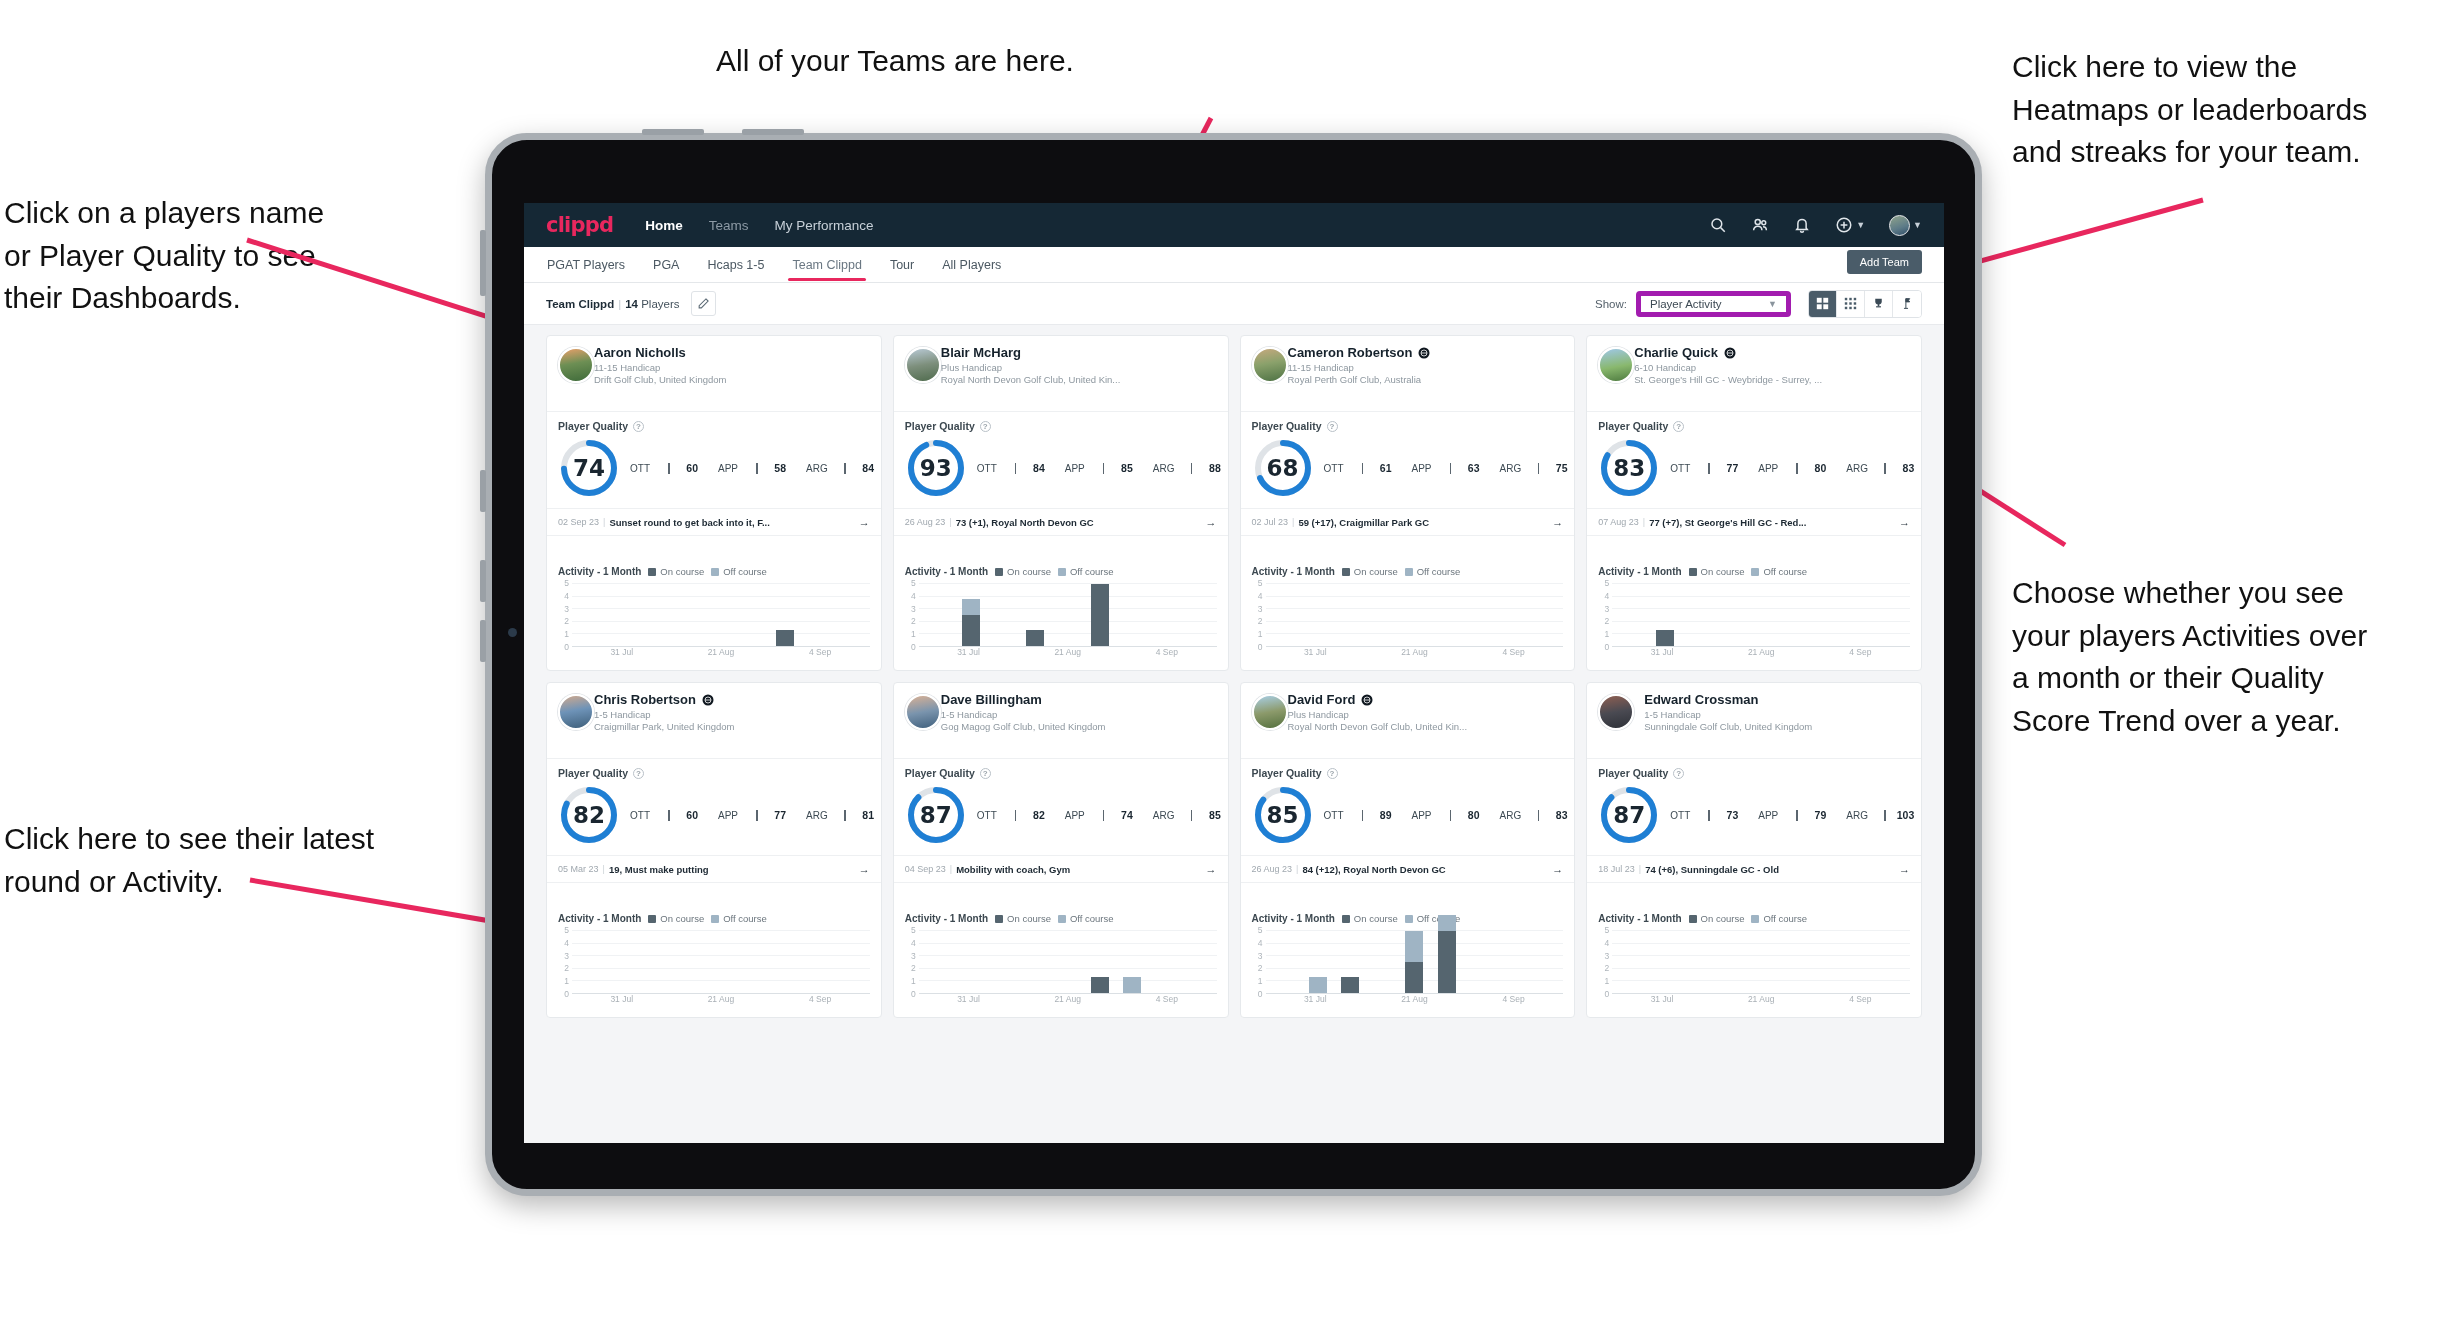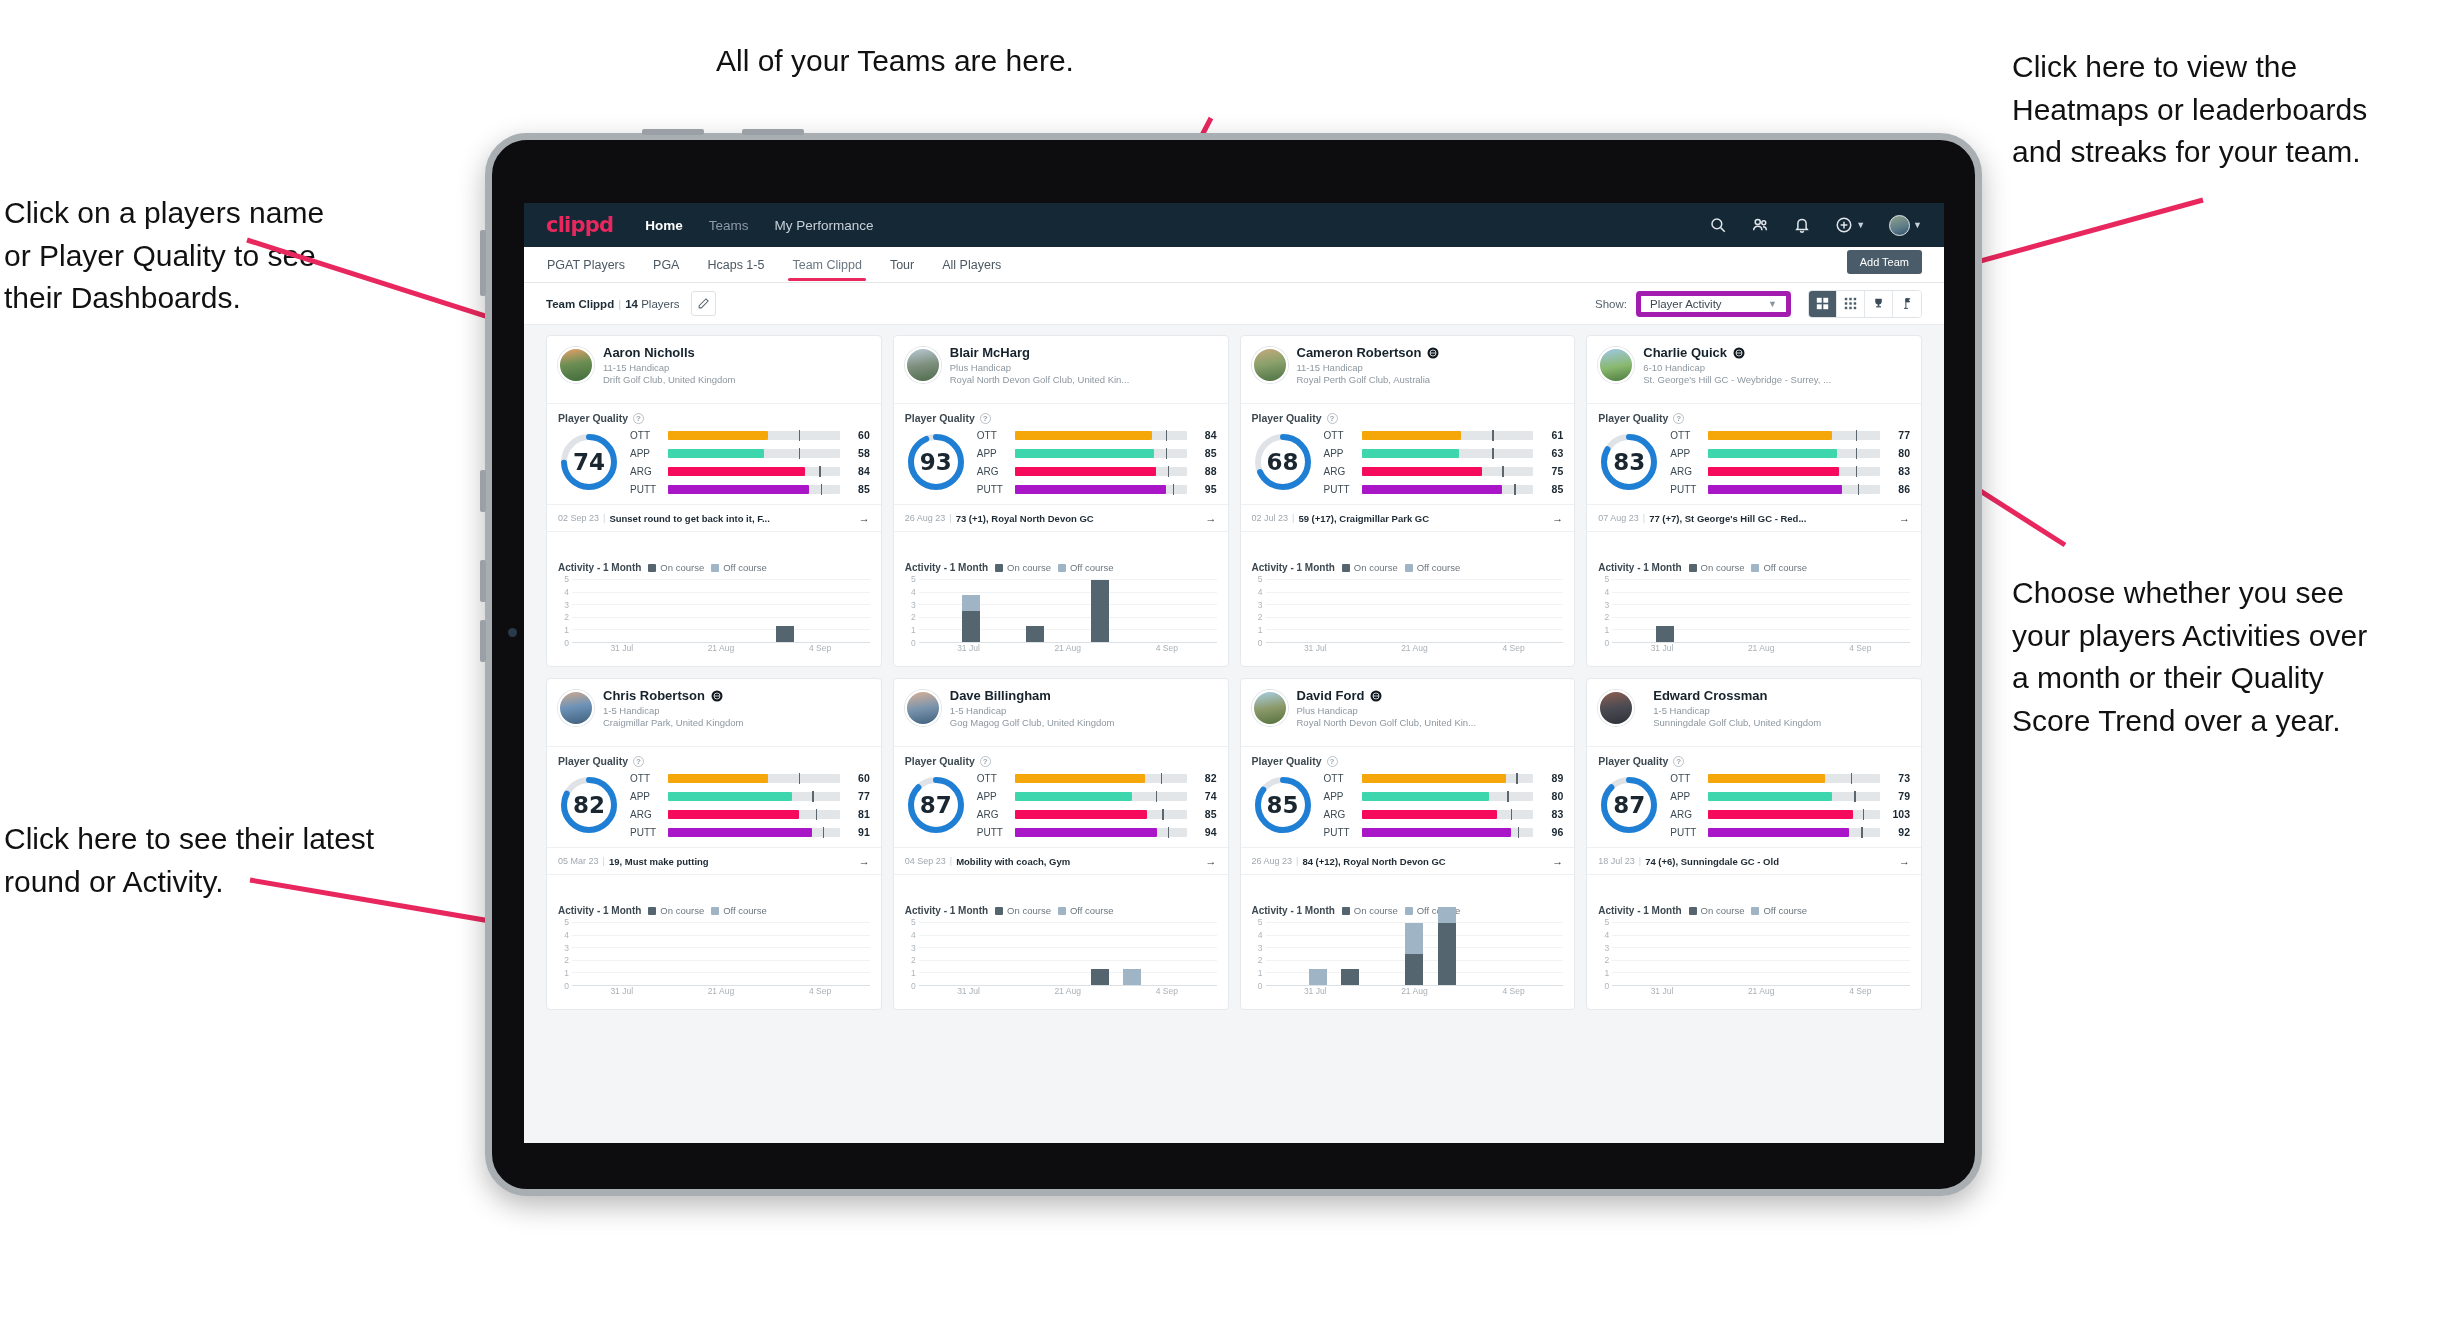--- a/index.html
+++ b/index.html
@@ -123,21 +123,21 @@
   .vbtn:last-child { border-right: 0; }
   .vbtn.sel { background: #4a5c69; }
 
   
   #grid {
     padding: 10px 22px 0;
     display: grid; grid-template-columns: repeat(4, 1fr); gap: 11px;
   }
   .card { background: #fff; border: 1px solid #e6e9ec; border-radius: 4px; overflow: hidden; }
 
-  .card-head { display: flex; align-items: center; gap: 9px; padding: 9px 11px 18px;
+  .card-head { display: flex; align-items: center; padding: 9px 11px 26px;
                border-bottom: 1px solid #eef0f2; }
   .pf { width: 36px; height: 36px; border-radius: 50%; flex: none; border: 2px solid #fff;
         box-shadow: 0 0 0 1px #e2e5e8; }
   .pf.p0 { background: linear-gradient(170deg,#e8a06a 0%,#6d8f54 45%,#3f6b3a 100%); }
   .pf.p1 { background: linear-gradient(170deg,#b9cad6 0%,#7d8f7c 50%,#4f6b4d 100%); }
   .pf.p2 { background: linear-gradient(170deg,#c6a97e 0%,#8aa16b 45%,#4e7244 100%); }
   .pf.p3 { background: linear-gradient(170deg,#9fc8e8 0%,#89b86e 55%,#4d7a3f 100%); }
   .pf.p4 { background: linear-gradient(170deg,#cfa98e 0%,#6e93b8 45%,#3e5f7a 100%); }
   .pf.p5 { background: linear-gradient(170deg,#d9b195 0%,#7a94ad 50%,#40607d 100%); }
   .pf.p6 { background: linear-gradient(170deg,#a9cfe6 0%,#8c9a6b 50%,#54703e 100%); }
@@ -154,21 +154,21 @@
               color: #3c4850; font-weight: 600; margin-bottom: 5px; }
   .qmark { width: 11px; height: 11px; border-radius: 50%; border: 1px solid #b9c1c8;
            color: #9aa3aa; font-size: 8px; display: flex; align-items: center;
            justify-content: center; font-weight: 700; }
   .pq-body { display: flex; align-items: center; gap: 10px; }
   .gauge { position: relative; width: 62px; height: 62px; flex: none; }
   .gauge svg { display: block; }
   .gauge-val { position: absolute; inset: 0; display: flex; align-items: center;
                justify-content: center; font-size: 23px; font-weight: 600; color: #1a2630;
                font-family: "DejaVu Sans", sans-serif; }
-  .metrics { flex: 1; display: flex; flex-direction: column; gap: 6px; }
+  .metrics { flex: 1; display: flex; flex-direction: row; gap: 20px; }
   .mrow { display: flex; align-items: center; gap: 6px; }
   .mlab { width: 32px; font-size: 10px; color: #3d4a53; font-weight: 500; }
   .mbar { position: relative; flex: 1; height: 9px; background: #e3e6e9; border-radius: 1px; }
   .mfill { position: absolute; left: 0; top: 0; bottom: 0; border-radius: 1px; }
   .mtick { position: absolute; top: -1px; bottom: -1px; width: 1.5px; background: #5b666f; }
   .mval { width: 24px; text-align: right; font-size: 10.5px; font-weight: 700; color: #1a2630; }
 
   .round-row { display: flex; align-items: center; padding: 7px 11px;
                border-bottom: 1px solid #eef0f2; }
   .round-date { font-size: 9px; color: #a0a8af; }

